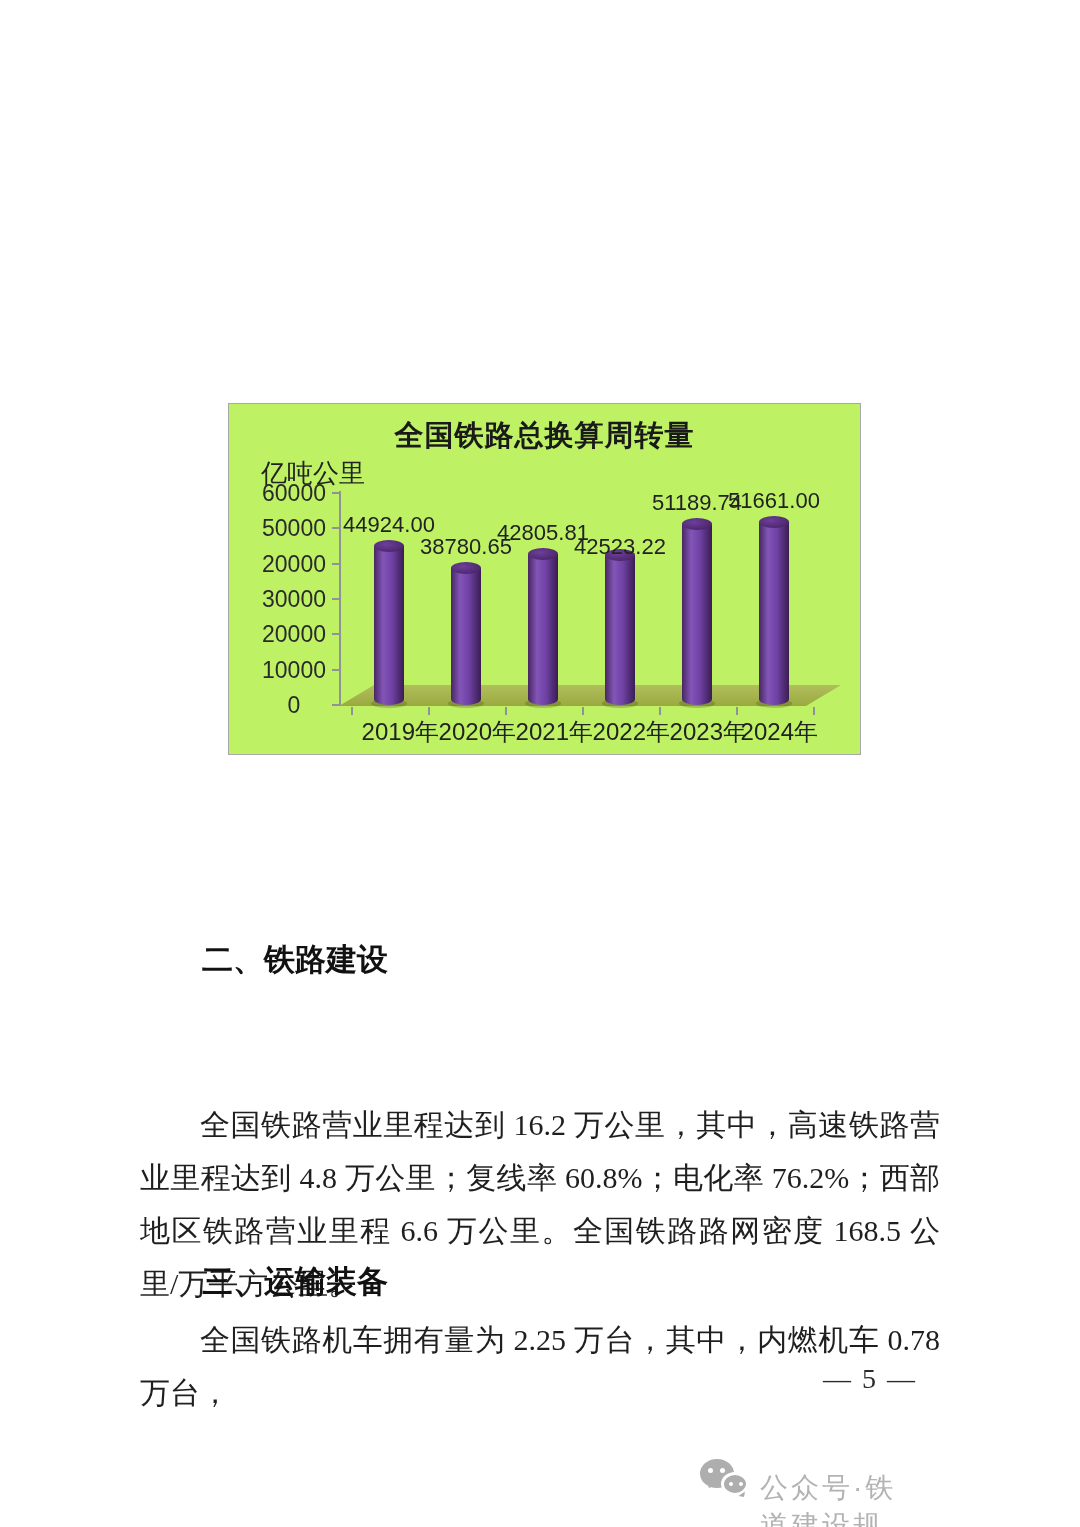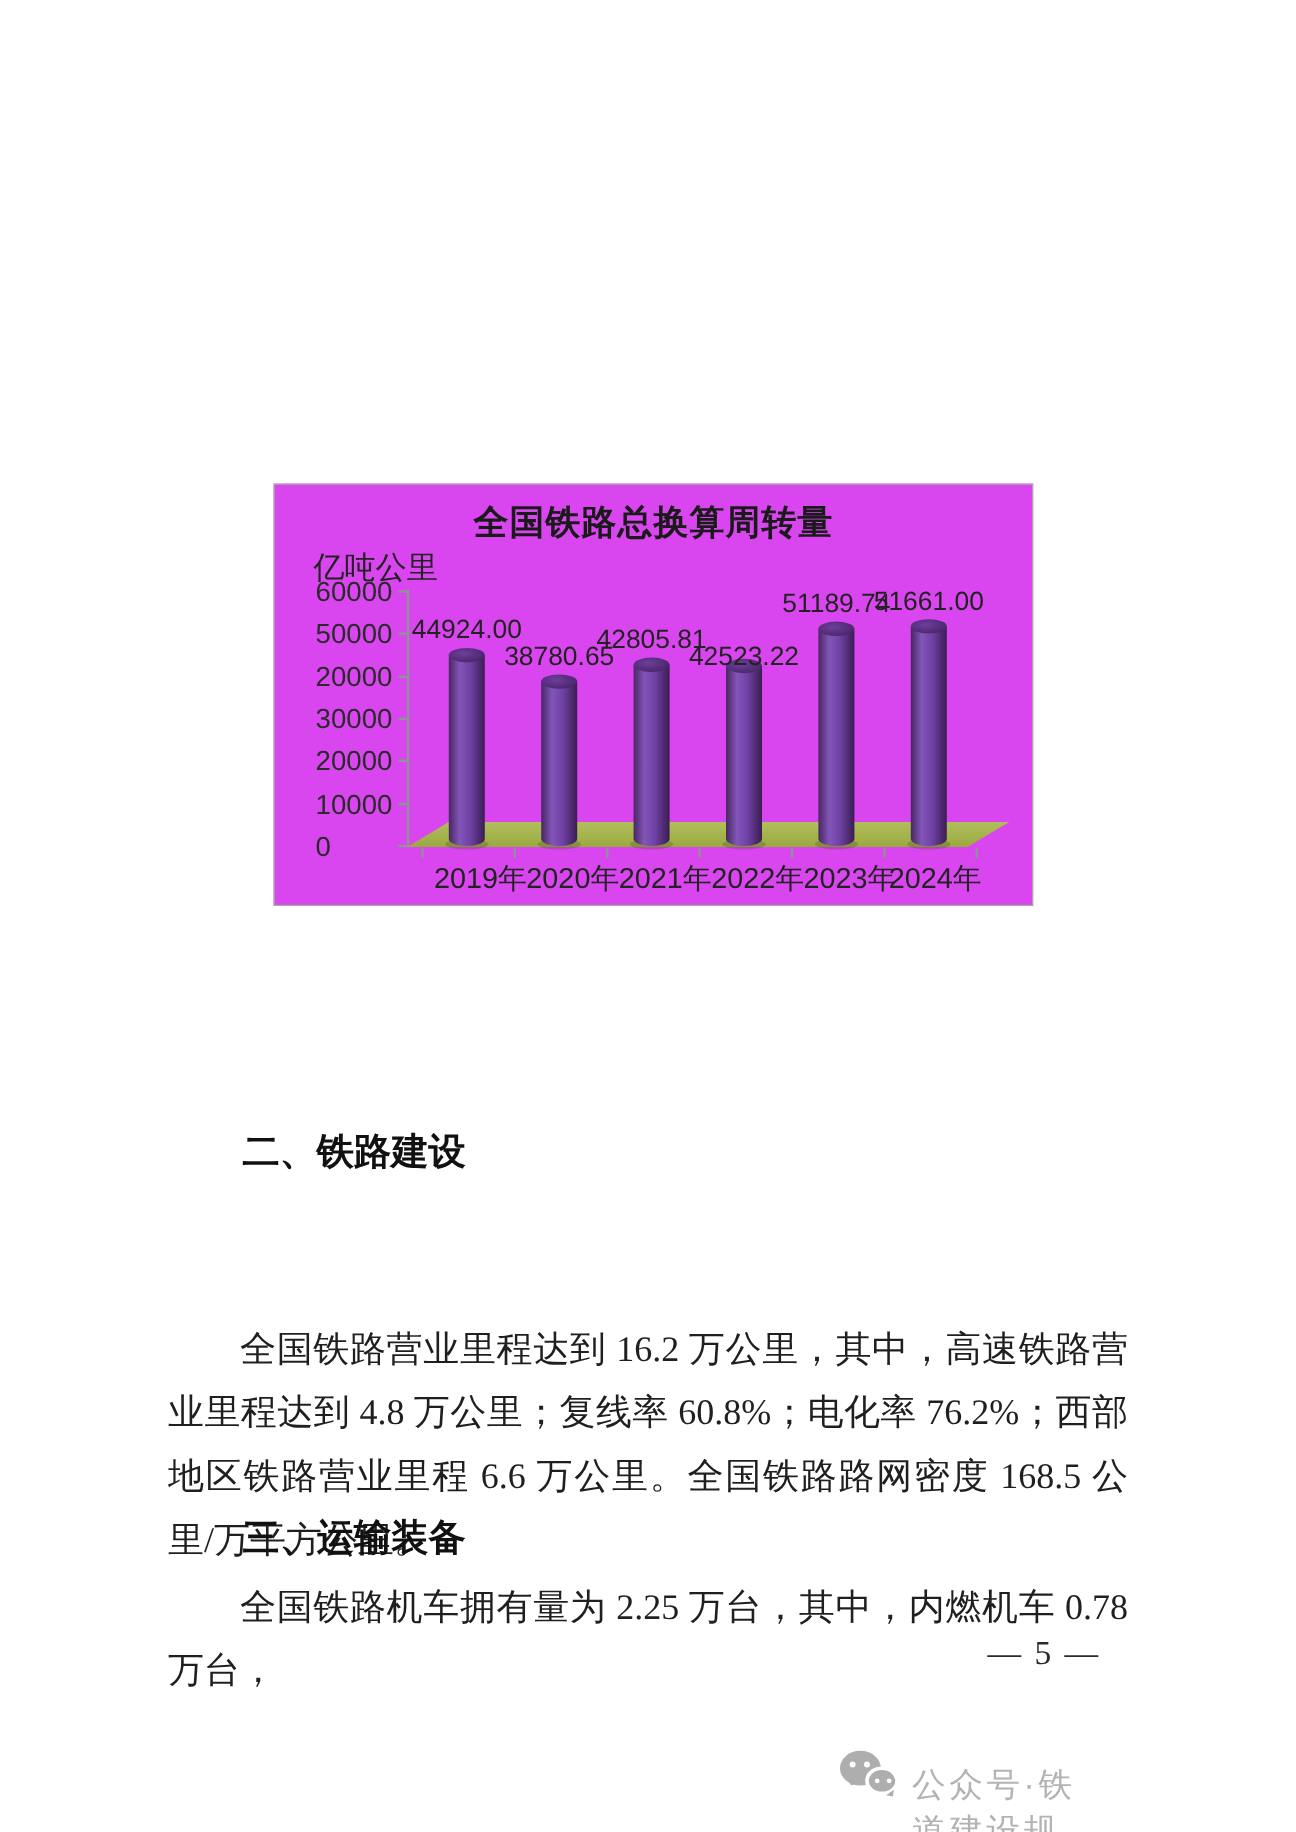--- a/index.html
+++ b/index.html
@@ -21,38 +21,38 @@
     font-weight:bold; font-size:31px; line-height:44px; color:#111;
   }
   .page-number {
     position:absolute; right:163px; top:1363px;
     font-size:28px; color:#2a2a2a; letter-spacing:2px;
   }
 
   
   .chart-box {
     position:absolute; left:228px; top:403px; width:633px; height:352px;
-    background:#d946ef; border:1px solid #a8a8a8;
+    background:#bef264; border:1px solid #a8a8a8;
   }
   .chart-title {
     position:absolute; left:0; top:12px; width:100%; text-align:center;
     font-family:"Liberation Sans","DejaVu Sans",sans-serif;
     font-weight:bold; font-size:29px; color:#1a1a1a; letter-spacing:1px;
   }
   .chart-ylabel {
     position:absolute; left:32px; top:52px;
     font-size:26px; color:#222;
   }
   #plot-area { position:absolute; left:0; top:0; width:100%; height:100%; }
   .y-axis-line {
     position:absolute; left:110px; top:87px; width:2px; height:215px;
     background:#8f9398;
   }
   .ytick-label {
-    position:absolute; left:34px; width:82px; text-align:left;
+    position:absolute; left:24px; width:82px; text-align:center;
     font-family:"Liberation Sans","DejaVu Sans",sans-serif;
     font-size:23px; color:#2a2a2a; line-height:28px;
   }
   .ytick-mark {
     position:absolute; left:103px; width:8px; height:2px; background:#8f9398;
   }
   .xtick-mark {
     position:absolute; top:303px; width:2px; height:8px; background:#8f9398;
   }
   .chart-floor {

